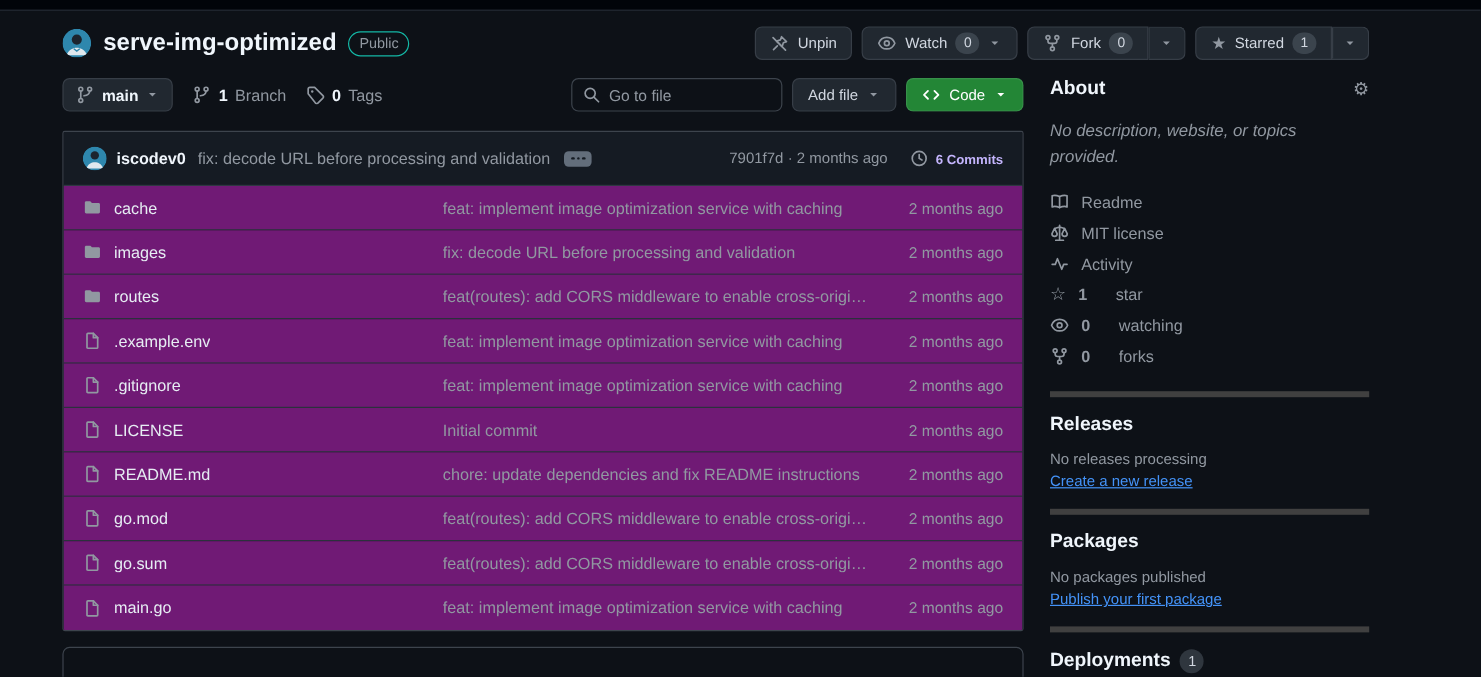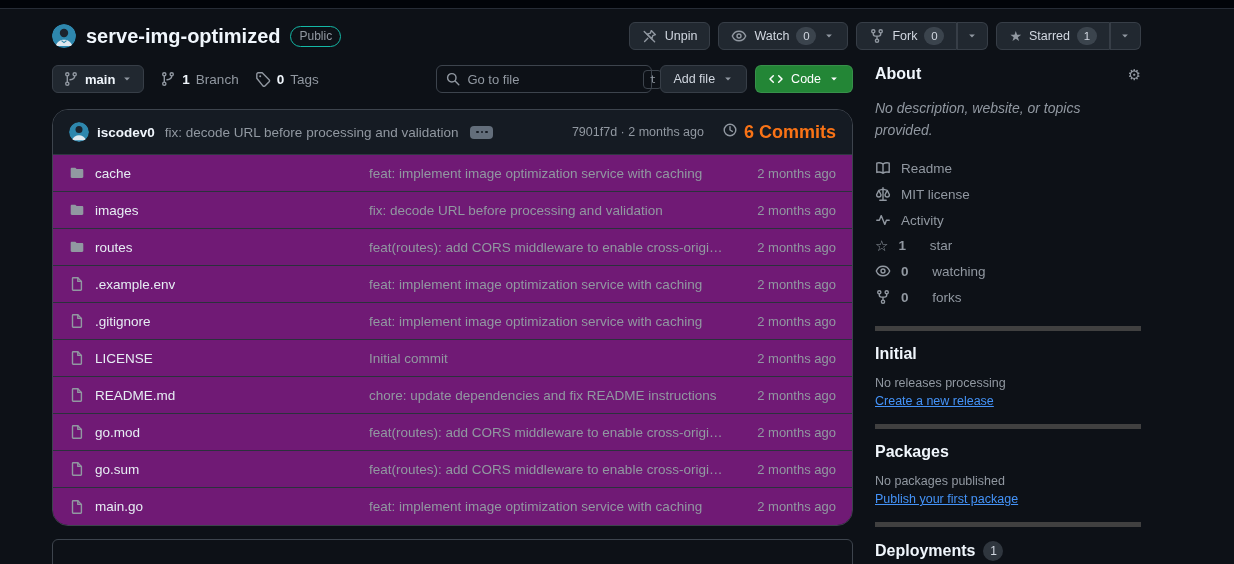--- a/index.html
+++ b/index.html
@@ -51,56 +51,56 @@
 
   
   .toolbar { display:flex; align-items:center; height:28px; margin-top:3px; }
   .branch-btn { gap:6px; padding:0 10px; }
   .branch-btn .branch-name { font-weight:700; font-size:13px; color:#f0f6fc; }
   .meta-links { display:flex; align-items:center; gap:16px; margin-left:16px; color:#9198a1; font-size:13.5px; }
   .meta-link { display:inline-flex; align-items:center; gap:6px; cursor:pointer; }
   .meta-link b { color:#f0f6fc; font-weight:600; }
   .toolbar-right { margin-left:auto; display:flex; align-items:center; gap:8px; }
   .goto-file {
-    display:flex; align-items:center; width:216px; height:28px; padding:0 8px;
+    display:flex; align-items:center; width:176px; height:28px; padding:0 8px;
     border:1px solid #3d444d; border-radius:6px; background:#0d1117;
   }
   .goto-file input {
     flex:1; background:transparent; border:none; outline:none; color:#f0f6fc;
     font-size:13px; margin-left:6px; font-family:"Liberation Sans",sans-serif;
   }
   .goto-file input::placeholder { color:#9198a1; }
   .kbd {
     border:1px solid #3d444d; border-radius:4px; width:19px; height:19px;
     font-family:"DejaVu Sans Mono",monospace; font-size:10.5px; color:#9198a1;
     display:inline-flex; align-items:center; justify-content:center; flex:none;
   }
   .btn-green {
     background:#238636; border-color:rgba(240,246,252,.1); color:#ffffff; font-weight:500;
   }
   .btn-green .ico { color:#ffffff; }
 
   
-  .file-box { margin-top:16px; border:1px solid #3d444d; border-radius:16px; overflow:hidden; }
+  .file-box { margin-top:16px; border:1px solid #3d444d; border-radius:2px; overflow:hidden; }
   .commit-bar {
     display:flex; align-items:center; height:45px; background:#151b23;
     border-bottom:1px solid #2f3742; padding:0 16px;
   }
   .commit-avatar { width:20px; height:20px; border-radius:50%; overflow:hidden; flex:none; }
   .commit-author { font-size:13.5px; font-weight:700; color:#f0f6fc; margin-left:8px; cursor:pointer; }
   .commit-msg { font-size:13.5px; color:#9198a1; margin-left:10px; cursor:pointer; white-space:nowrap; overflow:hidden; text-overflow:ellipsis; max-width:330px; }
   .kebab-btn {
     margin-left:12px; width:23px; height:13px; border-radius:4px; background:#636e7b;
     display:inline-flex; align-items:center; justify-content:center; cursor:pointer; border:none; flex:none;
   }
   .kebab-btn .dots { display:flex; gap:2px; }
   .kebab-btn .dots i { width:2.5px; height:2.5px; border-radius:50%; background:#151b23; }
   .commit-right { margin-left:auto; display:flex; align-items:center; gap:18px; }
   .commit-hash-time { font-size:12.5px; color:#9198a1; cursor:pointer; }
-  .commit-history { display:inline-flex; align-items:flex-start; gap:6px; cursor:pointer; font-size:18px; font-weight:600; color:#f97316; }
+  .commit-history { display:inline-flex; align-items:flex-end; gap:6px; cursor:pointer; font-size:11px; font-weight:600; color:#c4b5fd; }
 
   .file-row {
     display:flex; align-items:center; height:37px; padding:0 16px;
     border-bottom:1px solid #2b313c; font-size:13.5px; background:#701a75;
   }
   .file-row:last-child { border-bottom:none; }
   .file-row .name-cell { width:300px; flex:none; display:flex; align-items:center; gap:10px; }
   .file-row .name-cell a { color:#e6edf3; white-space:nowrap; overflow:hidden; text-overflow:ellipsis; }
   .file-row .msg-cell { flex:1; min-width:0; color:#9198a1; white-space:nowrap; overflow:hidden; text-overflow:ellipsis; cursor:pointer; }
   .file-row .age-cell { width:112px; flex:none; text-align:right; color:#9198a1; font-size:13px; cursor:pointer; }
@@ -509,21 +509,21 @@
                 <circle cx="4.3" cy="3.3" r="1.6"></circle>
                 <circle cx="11.7" cy="3.3" r="1.6"></circle>
                 <circle cx="8" cy="12.7" r="1.6"></circle>
                 <path d="M4.3 5v1.1c0 1.1.9 2 2 2h3.4c1.1 0 2-.9 2-2V5M8 8.2V11"></path>
               </svg>
             </span><b>0</b>&nbsp;<span>forks</span></li>
         </ul>
     </div>
 
     <div class="sb-section">
-      <h2 class="sb-title">Initial</h2>
+      <h2 class="sb-title">Releases</h2>
       <div class="sb-empty">No releases processing</div>
       <a class="sb-link">Create a new release</a>
     </div>
 
     <div class="sb-section">
       <h2 class="sb-title">Packages</h2>
       <div class="sb-empty">No packages published</div>
       <a class="sb-link">Publish your first package</a>
     </div>
 

